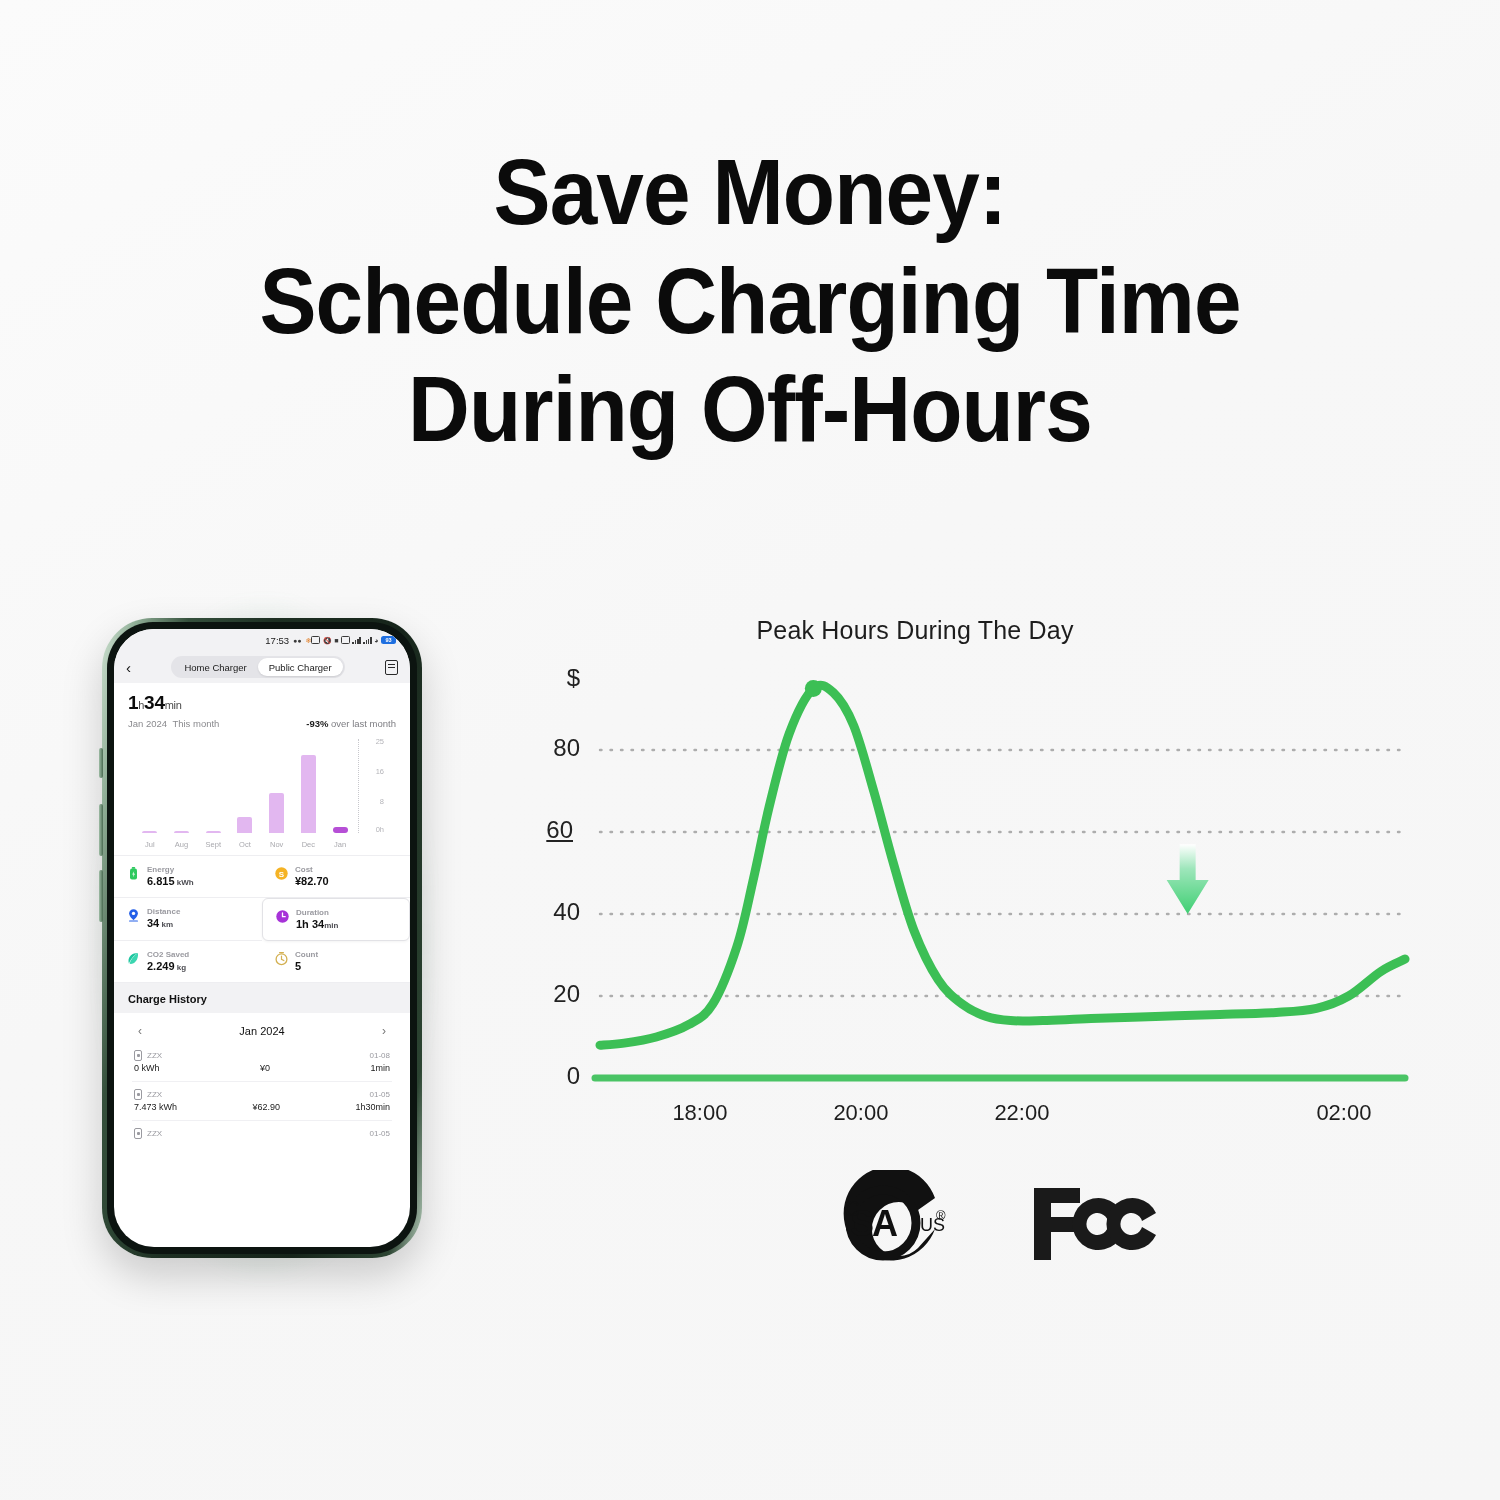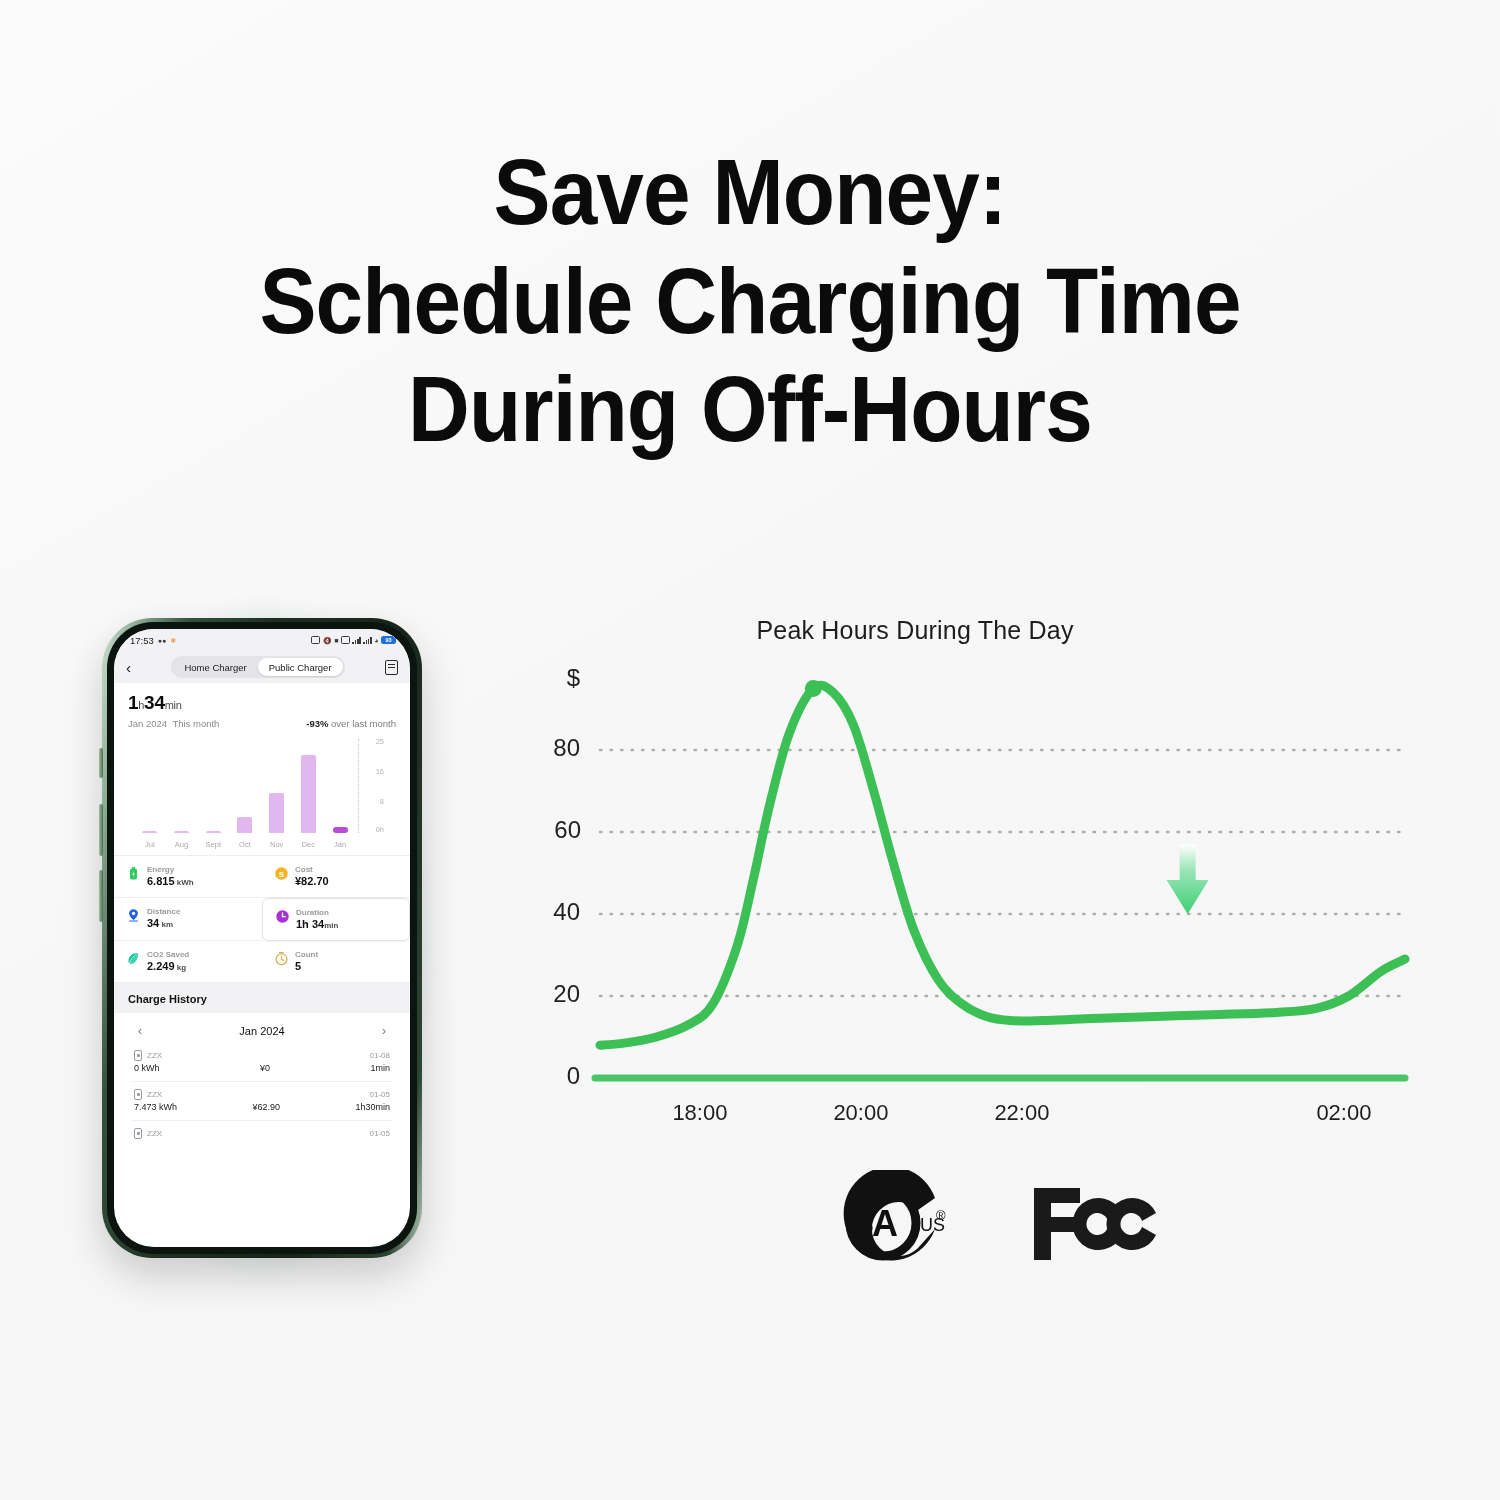--- a/index.html
+++ b/index.html
@@ -73,21 +73,21 @@
     background: #ffffff;
     overflow: hidden;
     font-size: 9px;
     color: #1a1a1a;
   }
 
   
   .statusbar {
     height: 22px;
     background: #f2f2f4;
-    display:flex; align-items:center; justify-content:space-between;
+    display:flex; align-items:center; justify-content:flex-end;
     padding: 0 14px 0 16px;
     font-size: 9.5px;
     color: #202020;
   }
   .sb-left { display:flex; align-items:center; gap:4px; }
   .sb-right { display:flex; align-items:center; gap:2.5px; }
   .sb-ic { font-size: 7px; color:#3a3a3a; line-height:1; }
   .sb-ic.orange { color:#e07a20; }
   .sb-batt {
     display:inline-block; width:15px; height:8.5px; border-radius:2.5px;
@@ -459,21 +459,21 @@
         <line x1="95" y1="142" x2="900" y2="142" stroke="#adadad" stroke-width="2.4" stroke-dasharray="1.5 9" stroke-linecap="round"></line>
         <line x1="90" y1="470" x2="900" y2="470" stroke="#4ac465" stroke-width="7" stroke-linecap="round"></line>
         <path d="M 95.0 437.2 C 99.0 436.9, 109.8 436.5, 119.1 435.1 C 128.5 433.8, 140.6 432.1, 151.3 429.0 C 162.1 425.9, 174.2 422.2, 183.5 416.7 C 192.9 411.2, 199.6 409.2, 207.7 396.2 C 215.7 383.2, 225.1 359.3, 231.8 338.8 C 238.6 318.3, 242.6 296.4, 247.9 273.2 C 253.3 250.0, 258.0 224.0, 264.0 199.4 C 270.1 174.8, 276.8 145.4, 284.2 125.6 C 291.6 105.8, 300.9 87.3, 308.3 80.5 C 315.7 73.7, 321.7 78.5, 328.4 84.6 C 335.2 90.8, 341.9 101.0, 348.6 117.4 C 355.3 133.8, 362.0 159.8, 368.7 183.0 C 375.4 206.2, 382.1 233.6, 388.8 256.8 C 395.5 280.0, 401.6 303.3, 408.9 322.4 C 416.3 341.5, 425.0 359.3, 433.1 371.6 C 441.1 383.9, 449.2 390.1, 457.3 396.2 C 465.3 402.3, 473.3 405.8, 481.4 408.5 C 489.4 411.2, 496.2 411.9, 505.5 412.6 C 514.9 413.3, 524.3 412.9, 537.8 412.6 C 551.2 412.3, 567.3 411.2, 586.0 410.6 C 604.8 409.9, 629.0 409.2, 650.4 408.5 C 671.9 407.8, 694.7 407.1, 714.8 406.4 C 735.0 405.8, 755.1 405.4, 771.2 404.4 C 787.3 403.4, 799.4 403.0, 811.4 400.3 C 823.5 397.6, 832.9 394.1, 843.6 388.0 C 854.4 381.9, 866.5 369.5, 875.9 363.4 C 885.2 357.3, 896.0 353.2, 900.0 351.1" fill="none" stroke="#3cbf55" stroke-width="9" stroke-linecap="round" stroke-linejoin="round"></path>
         <circle cx="308.3249999999999" cy="80.5" r="8.5" fill="#3cbf55"></circle>
         <path d="M 674.6499999999999 236.3 L 690.6499999999999 236.3 L 690.6499999999999 272 L 703.6499999999999 272 L 682.6499999999999 306 L 661.6499999999999 272 L 674.6499999999999 272 Z" fill="url(#arrGrad)"></path>
       </svg>
     <div id="ylabels">
         <div class="ylab" style="left: 29px; top: 454px;">0</div>
         <div class="ylab" style="left: 29px; top: 372px;">20</div>
         <div class="ylab" style="left: 29px; top: 290px;">40</div>
-        <div class="ylab" style="left: 30px; top: 208px;">60</div>
+        <div class="ylab" style="left: 22px; top: 208px; text-decoration: underline;">60</div>
         <div class="ylab" style="left: 29px; top: 126px;">80</div>
         <div class="ylab" style="left: 29px; top: 56.3px;">$</div>
       </div>
     <div id="xlabels">
         <div class="xlab" style="left: 112.45px; top: 492px;">18:00</div>
         <div class="xlab" style="left: 273.45px; top: 492px;">20:00</div>
         <div class="xlab" style="left: 434.45px; top: 492px;">22:00</div>
         <div class="xlab" style="left: 756.45px; top: 492px;">02:00</div>
       </div>
   </div>

